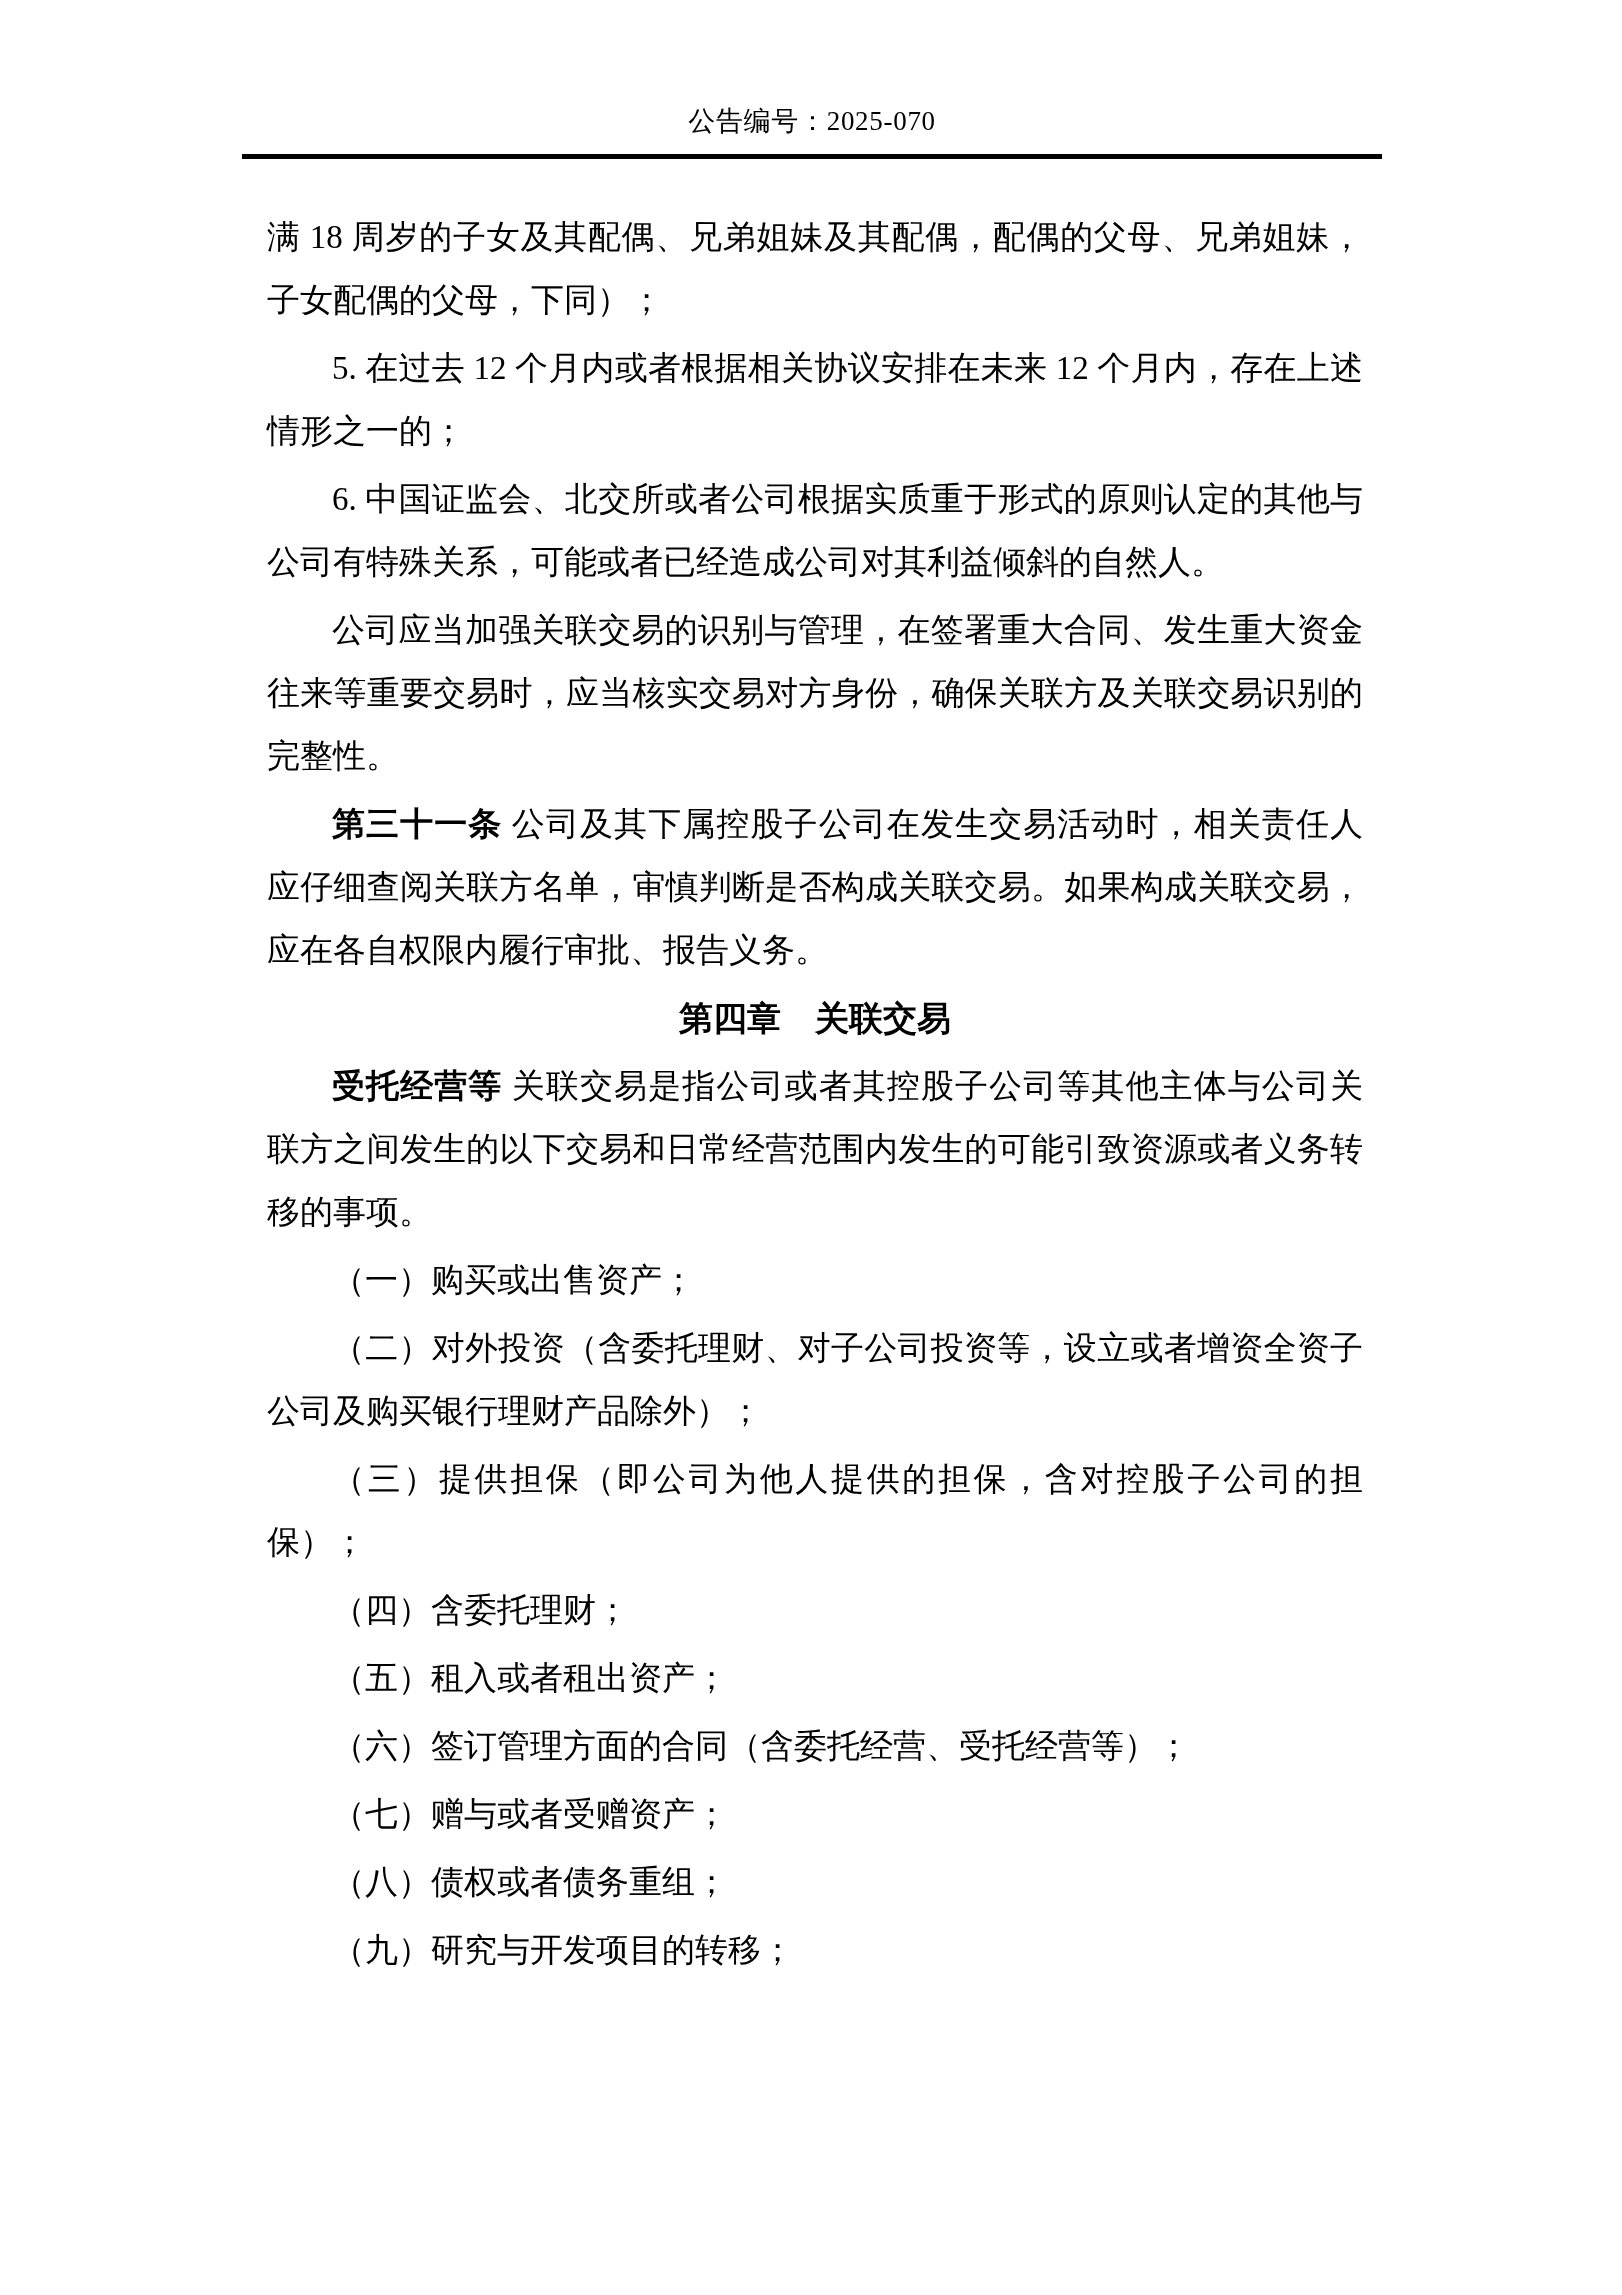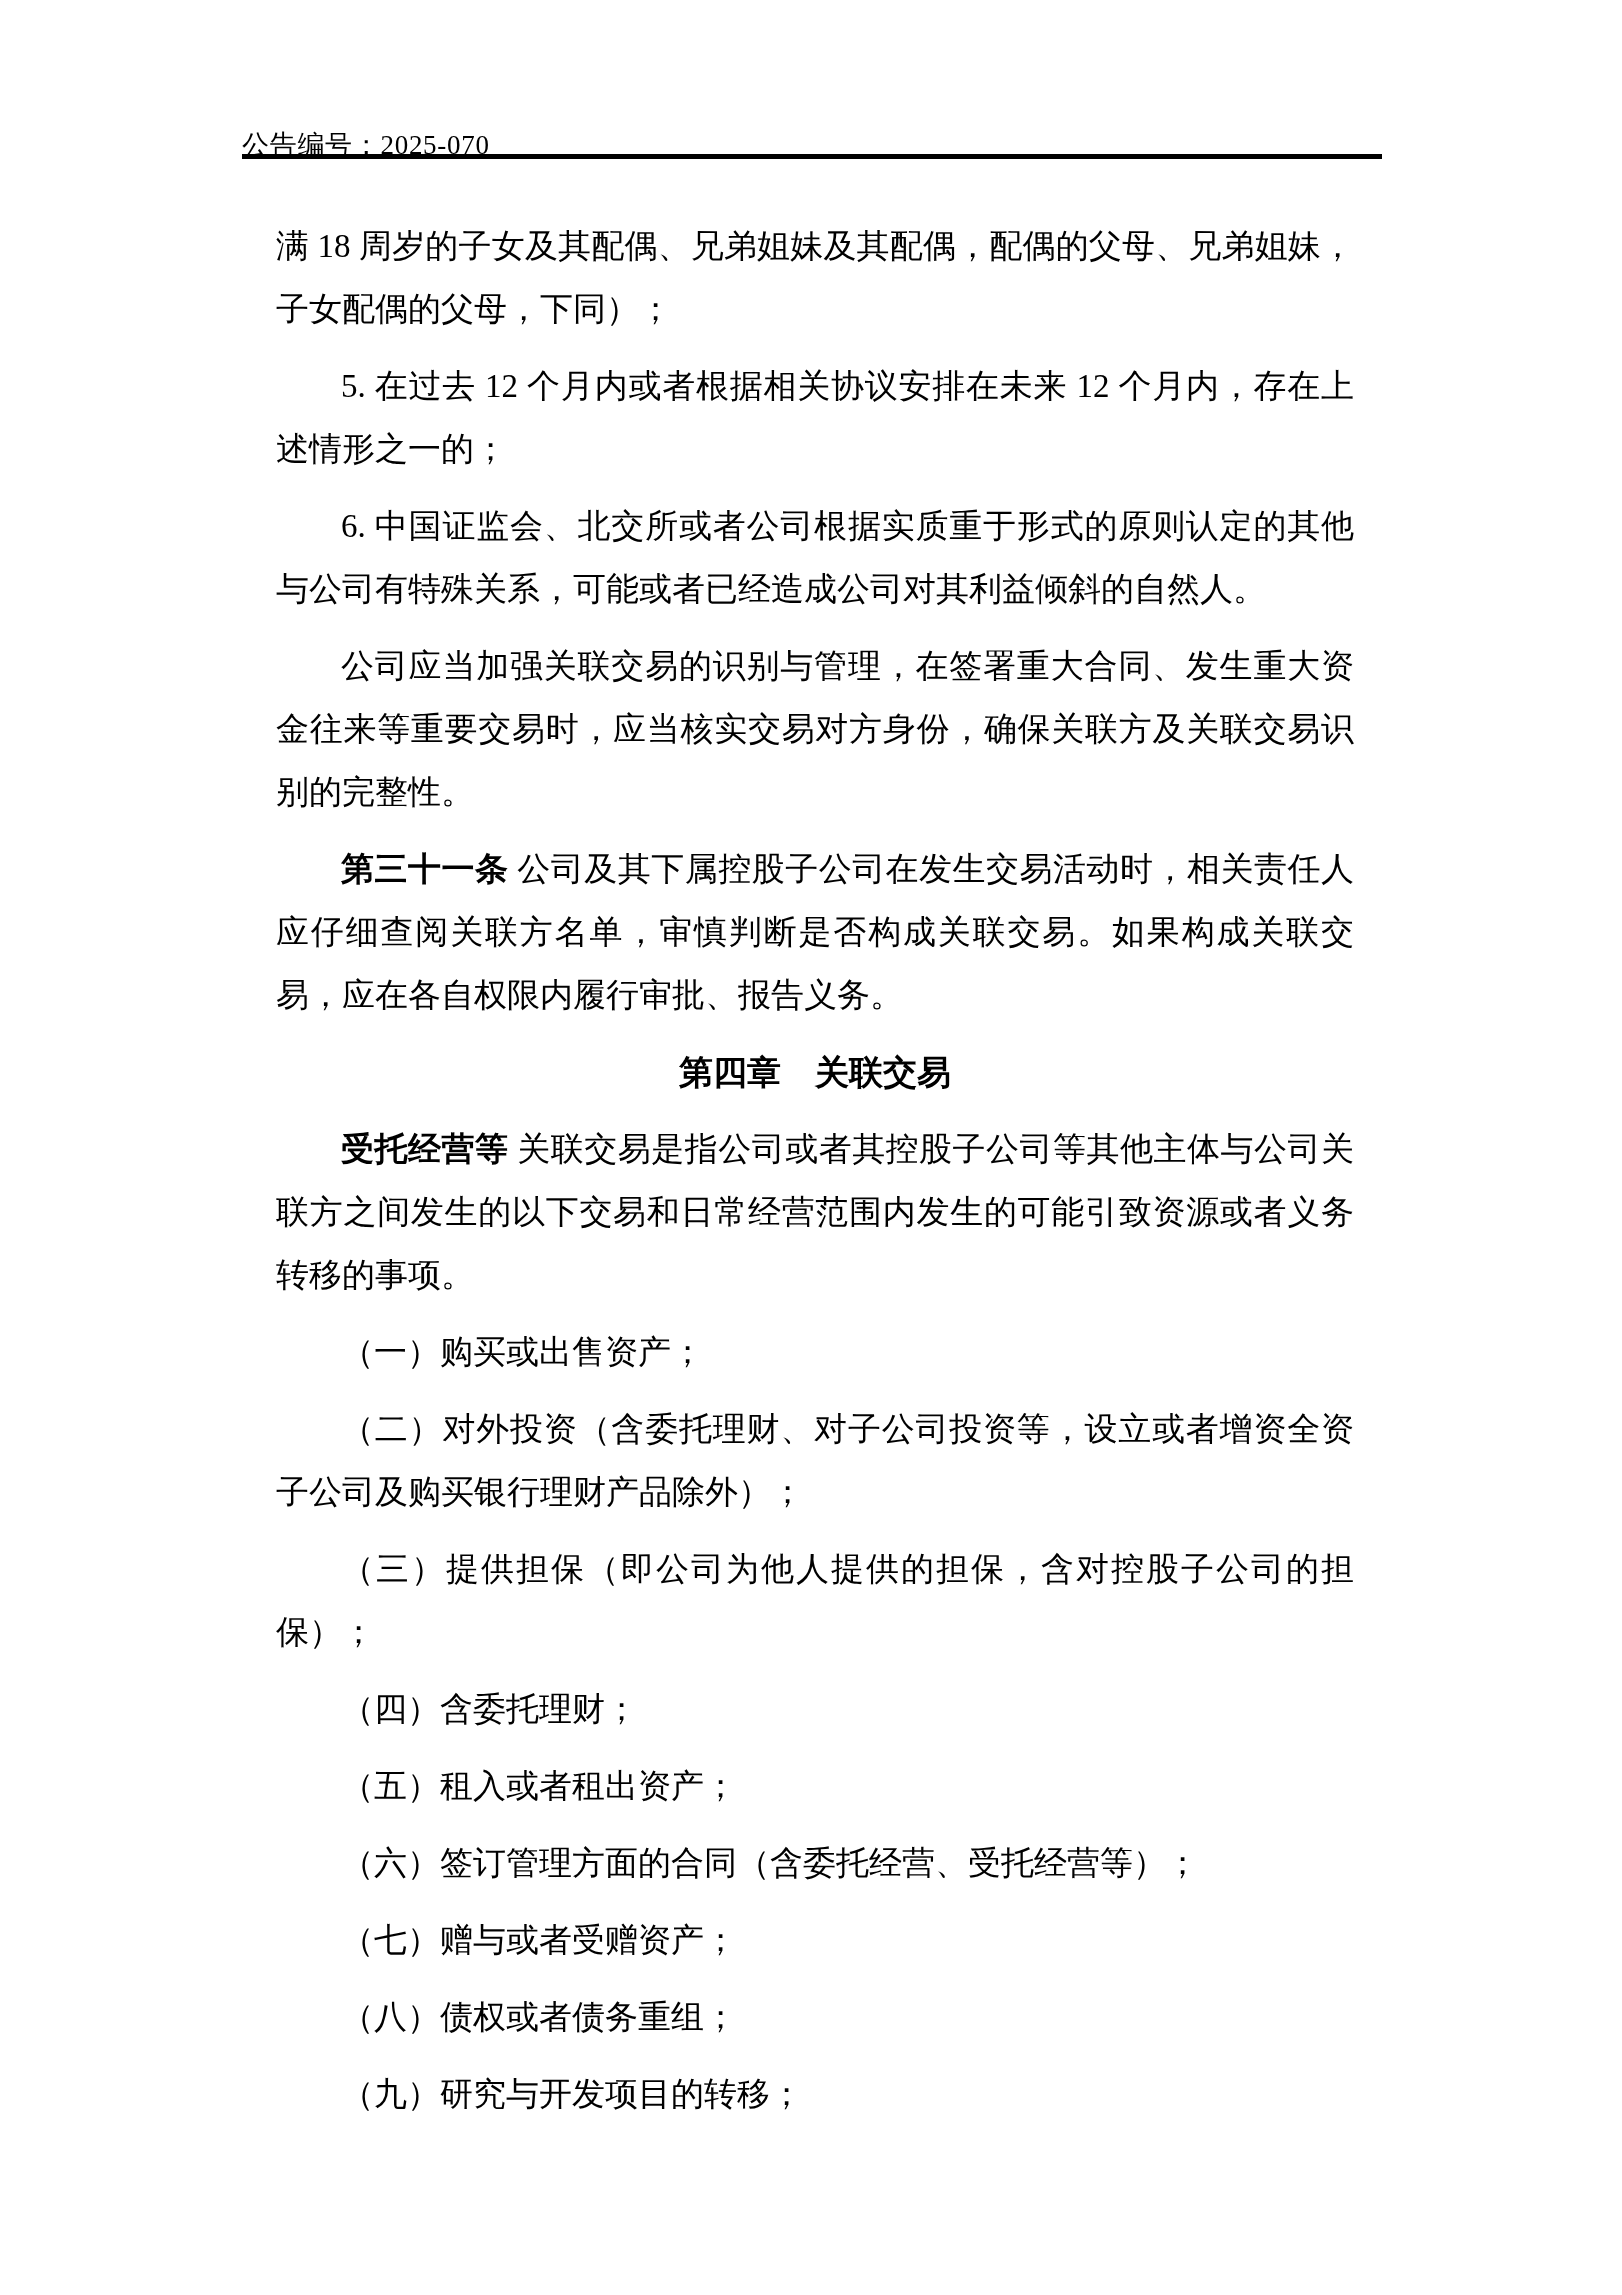--- a/index.html
+++ b/index.html
@@ -12,24 +12,24 @@
     position: relative;
     width: 1623px;
     height: 2295px;
     background: #ffffff;
     color: #000000;
     font-family: "Liberation Serif", "DejaVu Serif", serif;
     overflow: hidden;
   }
   .header {
     position: absolute;
-    top: 128px;
+    top: 104px;
     left: 242px;
     width: 1140px;
-    text-align: left;
+    text-align: center;
     font-size: 27px;
     line-height: 35px;
     letter-spacing: 0.7px;
     white-space: nowrap;
   }
   .header-rule {
     position: absolute;
     top: 154px;
     left: 242px;
     width: 1140px;
@@ -40,21 +40,21 @@
     position: absolute;
     top: 201px;
     left: 262px;
     width: 1106px;
     font-size: 33px;
     line-height: 63px;
     text-align: justify;
     text-justify: inter-ideograph;
   }
   .para {
-    margin: 14px;
+    margin: 5px;
     padding: 0;
     text-align: justify;
     text-align-last: left;
   }
   .para.indent { text-indent: 65px; }
   .para.center {
     text-align-last: center;
     text-indent: 0;
     font-size: 34px;
   }

